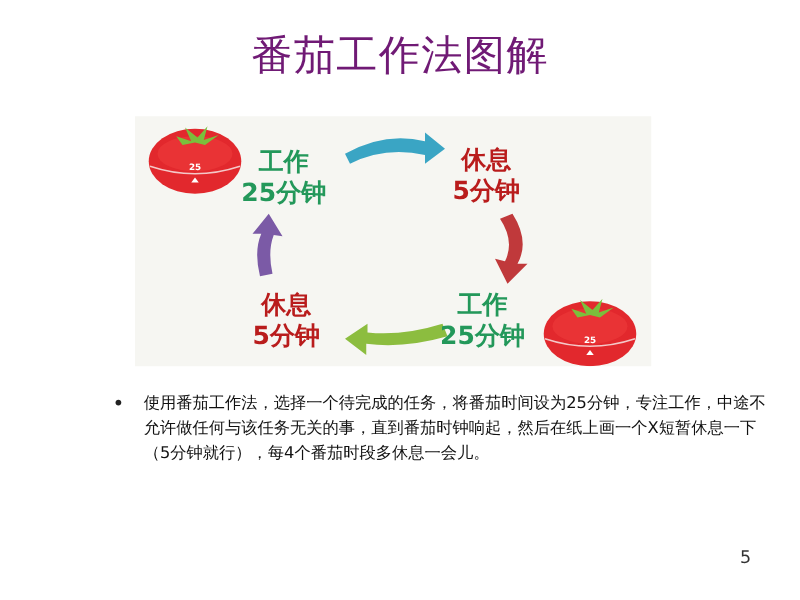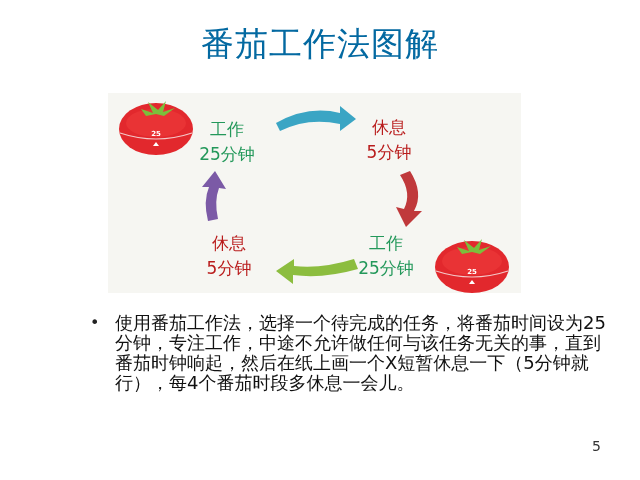--- a/index.html
+++ b/index.html
@@ -1,26 +1,26 @@
 <!DOCTYPE html>
 <html><head>
 <meta charset="utf-8">
 <style>
   html, body { margin:0; padding:0; }
   body { width:640px; height:480px; background:#ffffff; position:relative; overflow:hidden;
          font-family:"DejaVu Sans", "Liberation Sans", sans-serif; }
   .title { position:absolute; left:0; width:640px; top:22px; text-align:center;
-           font-family:Liberation Mono, monospace; font-size:33px; color:#0369a1; letter-spacing:1px; }
+           font-family:Liberation Mono, monospace; font-size:33px; color:#701a75; letter-spacing:1px; }
   .panel { position:absolute; left:108px; top:93px; width:413px; height:200px; background:#f6f6f2; }
-  .label { position:absolute; font-weight:normal; text-align:center; font-size:17px; line-height:25px; }
+  .label { position:absolute; font-weight:bold; text-align:center; font-size:20px; line-height:25px; }
   .work { color:#23985a; }
   .rest { color:#b91c1c; }
   .bullet-wrap { position:absolute; left:90px; top:313px; width:520px; }
   .bullet-dot { position:absolute; left:0; top:0; font-size:16px; color:#222; }
-  .bullet-text { position:absolute; left:25px; top:0; width:500px; font-size:18px; line-height:20px; color:#111;
+  .bullet-text { position:absolute; left:25px; top:0; width:500px; font-size:13px; line-height:20px; color:#111;
                  font-family:"DejaVu Sans", "Liberation Sans", sans-serif; }
   .page-num { position:absolute; left:592px; top:438px; font-size:14px; color:#333; }
   svg { position:absolute; left:0; top:0; }
 </style>
 </head>
 <body>
 
 <div class="title">番茄工作法图解</div>
 
 <div class="panel">

